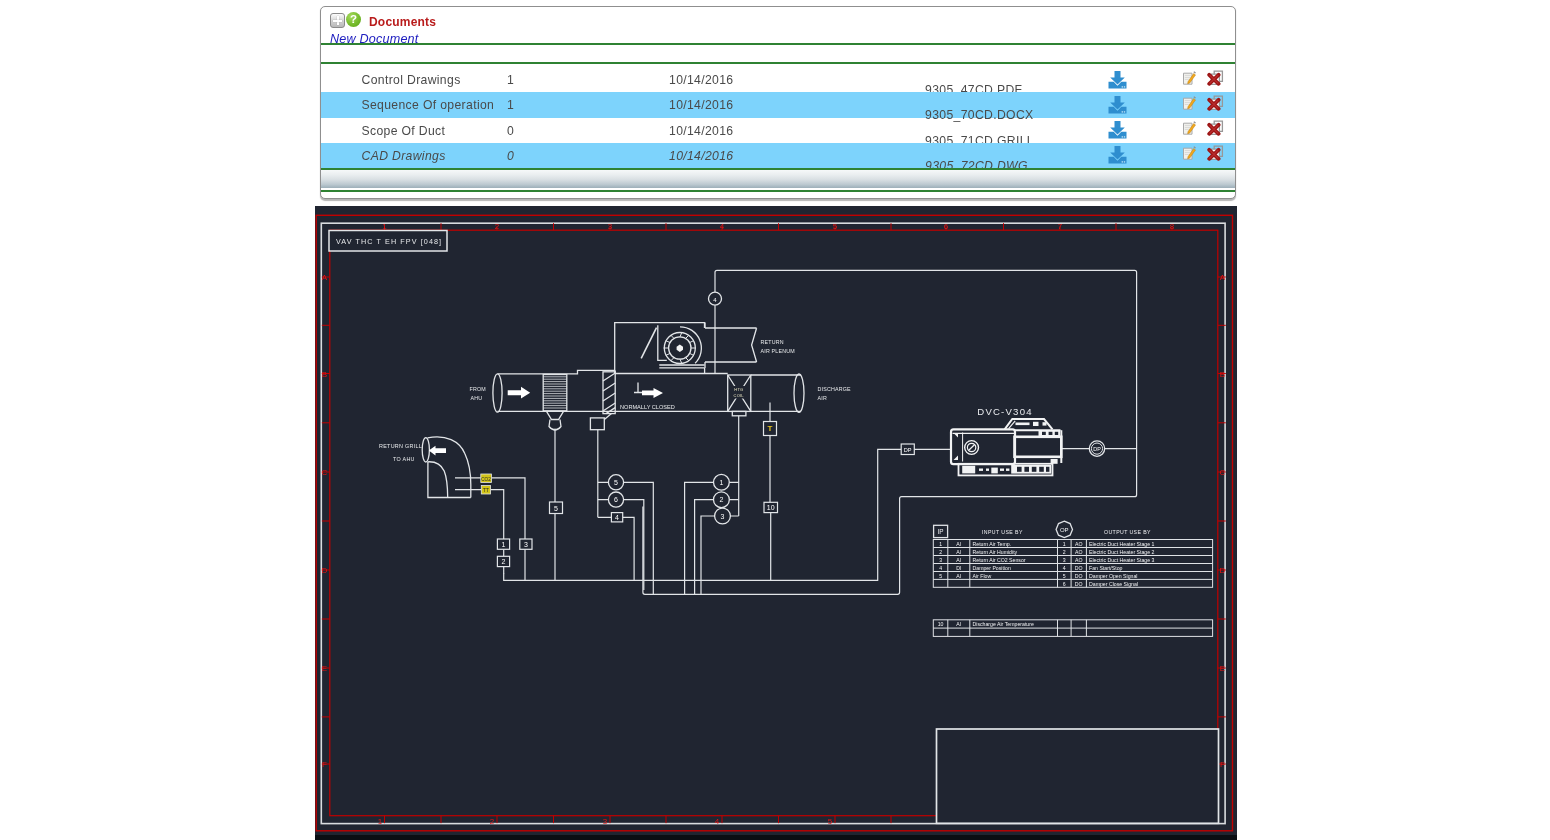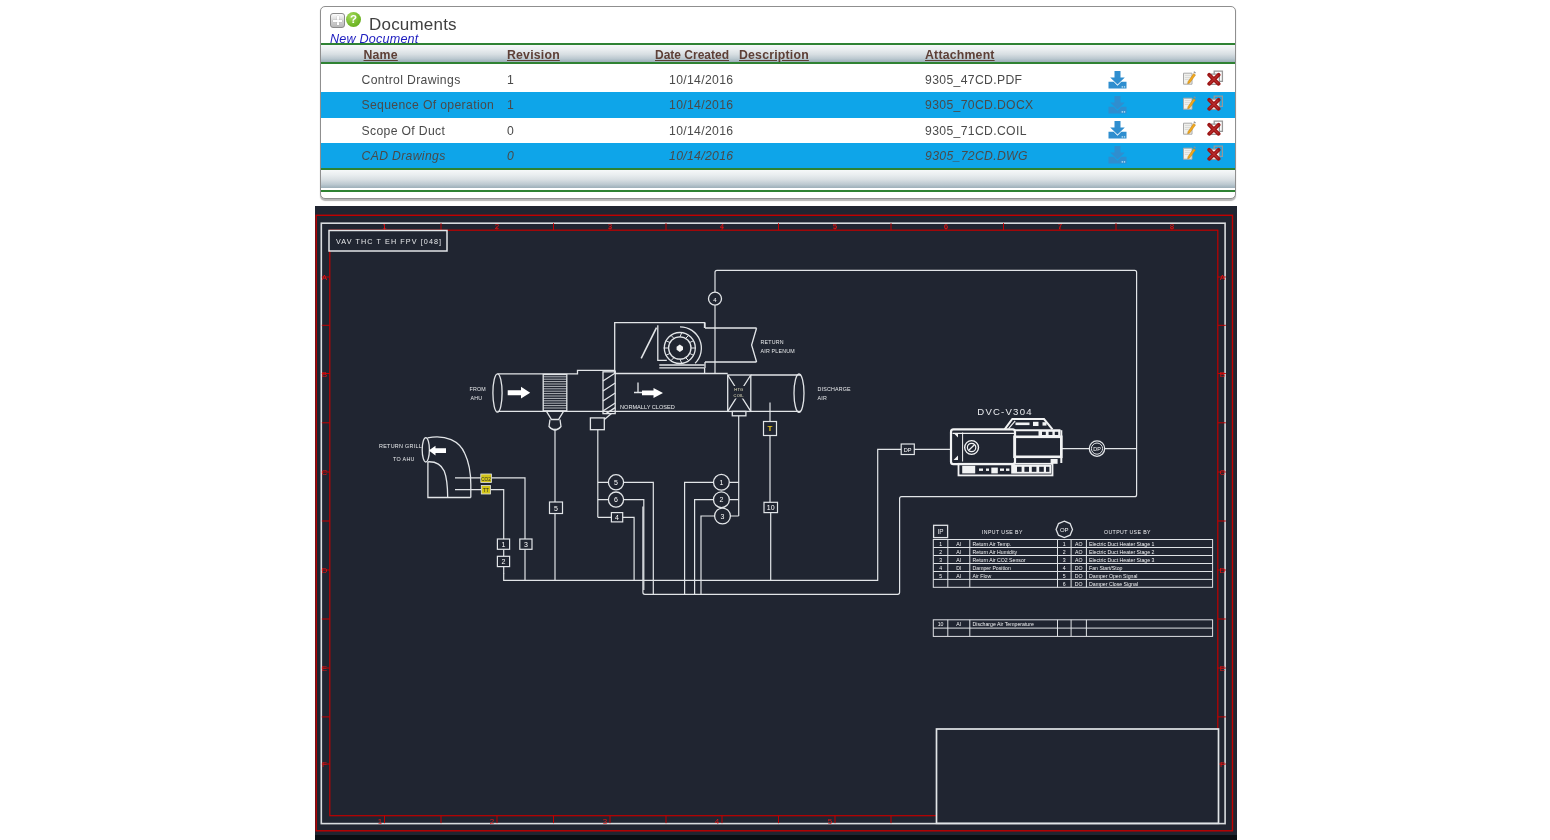--- a/index.html
+++ b/index.html
@@ -3,59 +3,52 @@
 <meta charset="utf-8">
 <style>
 html,body{margin:0;padding:0;background:#fff;width:1550px;height:840px;overflow:hidden;}
 body{font-family:"Liberation Sans",sans-serif;position:relative;}
 
 #panel{position:absolute;left:320px;top:6px;width:914px;height:191px;border:1.5px solid #8f8f8f;border-radius:5px;background:#fff;box-shadow:0 1.5px 1px rgba(120,120,120,.55);}
 #plusbtn{position:absolute;left:9px;top:6px;width:13px;height:13px;border-radius:3px;border:1px solid #8a8a8a;background:linear-gradient(180deg,#fdfdfd,#cfcfcf 60%,#b9b9b9);}
 #plusbtn:before{content:"";position:absolute;left:5.5px;top:2px;width:2.5px;height:9px;background:#fff;box-shadow:0 0 1px #777;}
 #plusbtn:after{content:"";position:absolute;left:2px;top:5.5px;width:9px;height:2.5px;background:#fff;box-shadow:0 0 1px #777;}
 #qbtn{position:absolute;left:25px;top:4.6px;width:15px;height:15px;border-radius:50%;background:radial-gradient(circle at 35% 30%,#a6d95e,#76bc2c 55%,#5ba015);color:#fff;font-weight:bold;font-size:11.5px;text-align:center;line-height:15px;}
-#ptitle{position:absolute;left:48px;top:8px;font-size:17px;font-weight:normal;color:#404040;letter-spacing:.2px;}
+#ptitle{position:absolute;left:48px;top:8px;font-size:12px;font-weight:bold;color:#b91c1c;letter-spacing:.2px;}
 #newdoc{position:absolute;left:9px;top:24.5px;font-size:12.6px;color:#2020c0;text-decoration:underline;letter-spacing:.2px;font-style:italic;}
 .gline{position:absolute;left:0;width:100%;height:2px;background:#2f8233;}
 #ghead1{top:36px;}
 #ghead2{top:55px;}
 #grow{top:161.2px;}
 #gbot{top:182.8px;}
 #thead{position:absolute;left:0;top:38px;width:100%;height:17px;background:linear-gradient(180deg,#f6f8f9 0%,#e9edef 28%,#d7dee2 55%,#bcc9d0 80%,#9cafb9 100%);}
 #thead span{position:absolute;top:2.5px;font-size:12.3px;font-weight:bold;color:#5e4037;text-decoration:underline;letter-spacing:.2px;}
 #bbar{position:absolute;left:0;top:163.4px;width:100%;height:17.4px;background:linear-gradient(180deg,#f6f8f9 0%,#e9edef 28%,#d7dee2 55%,#bcc9d0 80%,#9cafb9 100%);}
 .trow{position:absolute;left:0;width:100%;height:25.3px;font-size:12.2px;color:#4a4a4a;letter-spacing:.35px;}
-.trow.alt{background:#0ea5e9;}
+.trow.alt{background:#7dd3fc;}
 .trow span{position:absolute;top:6px;}
 .c-name{left:40.5px;}
 .c-rev{left:186px;}
 .c-date{left:348px;}
-.c-att{left:604px;}
+.c-att{left:604px;margin-top:10px;}
 .icn{position:absolute;top:2.5px;}
 .i-dl{left:786px;}
 .i-ed{left:860px;}
 .i-rm{left:886px;}
 
 #cad{position:absolute;left:315px;top:206px;width:922px;height:634px;}
 </style>
 </head>
 <body>
 <div id="panel">
   <div id="plusbtn"></div>
   <div id="qbtn">?</div>
   <div id="ptitle">Documents</div>
   <div id="newdoc">New Document</div>
   <div class="gline" id="ghead1"></div>
-  <div id="thead">
-    <span style="left:42.5px;">Name</span>
-    <span style="left:186px;">Revision</span>
-    <span style="left:334px;letter-spacing:0;font-size:12px;">Date Created</span>
-    <span style="left:418px;">Description</span>
-    <span style="left:604px;">Attachment</span>
-  </div>
   <div class="gline" id="ghead2"></div>
 
   <div class="trow" style="top:60px;">
     <span class="c-name">Control Drawings</span>
       <span class="c-rev">1</span>
       <span class="c-date">10/14/2016</span>
       <span class="c-att">9305_47CD.PDF</span>
       <svg class="icn i-dl" width="21" height="20" viewBox="0 0 21 20">
         <path d="M7.5,1h6v6.5h4.3L10.5,14.6L3.2,7.5h4.3z" fill="#2f8ecf"></path>
         <path d="M1.5,11.8h5.2l3.8,3.9l3.8,-3.9h5.2v6.7h-18z" fill="#2f8ecf"></path>
@@ -96,21 +89,21 @@
         <path d="M7.2,1.2h8.2v10.2h-8.2z" fill="none" stroke="#989898" stroke-width="1.3"></path>
         <path d="M4.2,4.2h8.2v10.2h-8.2z" fill="#fdfdfd" stroke="#989898" stroke-width="1.3"></path>
         <path d="M2.2,4.8L11.6,13.8 M11.6,4.8L2.2,13.8" stroke="#9c1414" stroke-width="3.8" stroke-linecap="round"></path>
         <path d="M2.8,5.3L11,13.2 M11,5.3L2.8,13.2" stroke="#b92c2c" stroke-width="1.2" stroke-linecap="round"></path>
       </svg>
   </div>
   <div class="trow" style="top:110.6px;">
     <span class="c-name">Scope Of Duct</span>
       <span class="c-rev">0</span>
       <span class="c-date">10/14/2016</span>
-      <span class="c-att">9305_71CD.COIL</span>
+      <span class="c-att">9305_71CD.GRILL</span>
       <svg class="icn i-dl" width="21" height="20" viewBox="0 0 21 20">
         <path d="M7.5,1h6v6.5h4.3L10.5,14.6L3.2,7.5h4.3z" fill="#2f8ecf"></path>
         <path d="M1.5,11.8h5.2l3.8,3.9l3.8,-3.9h5.2v6.7h-18z" fill="#2f8ecf"></path>
         <rect x="14.6" y="16.2" width="1.4" height="1.4" fill="#b5ddf2"></rect>
         <rect x="16.8" y="16.2" width="1.4" height="1.4" fill="#b5ddf2"></rect>
       </svg>
       <svg class="icn i-ed" width="17" height="17" viewBox="0 0 17 17">
         <path d="M2.5,3.2h8.5v11h-8.5z" fill="#f2f2ee" stroke="#a8a8a8"></path>
         <path d="M3.8,5.4h6 M3.8,7.4h6 M3.8,9.4h4" stroke="#cfcfcb" stroke-width=".7"></path>
         <path d="M8.7,13.1l-2.1,.6l.5,-2.1l5.6,-8l1.8,1.3z" fill="#f3a81d" stroke="#b97f10" stroke-width=".5"></path>

